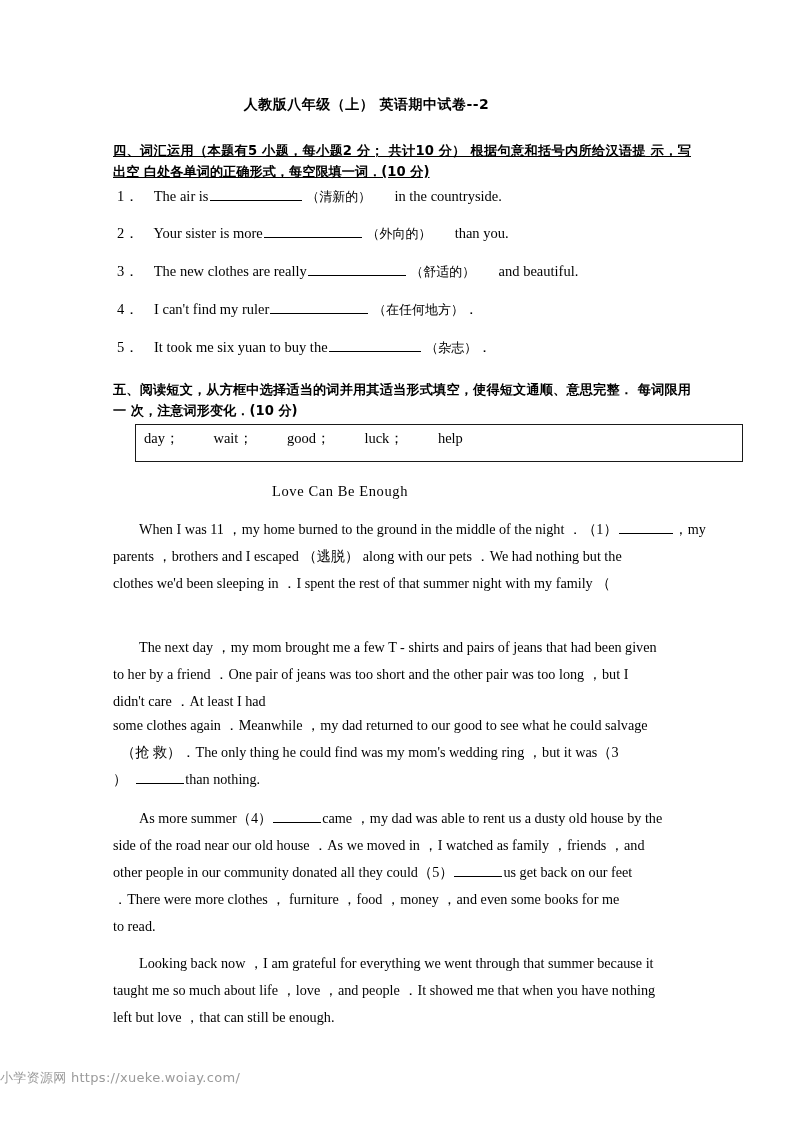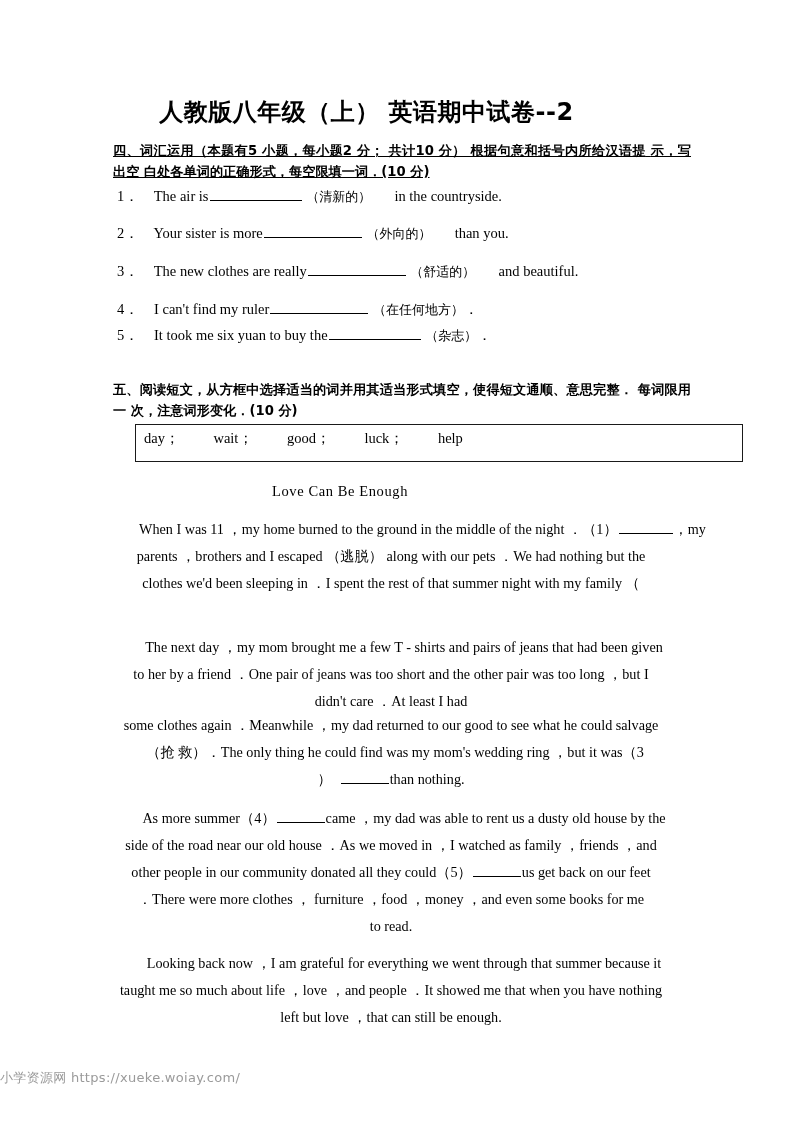--- a/index.html
+++ b/index.html
@@ -25,21 +25,21 @@
 
   
   .doc-title {
     position: absolute;
     left: 0;
     top: 96px;
     width: 733px;
     text-align: center;
     font-family: "DejaVu Sans", "Liberation Sans", sans-serif;
     font-weight: bold;
-    font-size: 24px;
+    font-size: 14px;
     letter-spacing: 0.5px;
     white-space: nowrap;
   }
 
   
   .section-head {
     position: absolute;
     left: 113px;
     width: 578px;
     font-family: "DejaVu Sans", "Liberation Sans", sans-serif;
@@ -110,21 +110,21 @@
     letter-spacing: 0.6px;
   }
 
   
   .para {
     position: absolute;
     left: 113px;
     width: 556px;
     font-size: 14.2px;
     line-height: 27px;
-    text-align: center;
+    text-align: left;
   }
   .para .ln { display: block; white-space: nowrap; }
   .indent { display: inline-block; width: 26px; }
 
   
   .watermark {
     position: absolute;
     left: 0;
     top: 1069px;
     width: 793px;
@@ -174,21 +174,21 @@
     <span>and beautiful.</span>
   </div>
 
   <div class="q-item" style="top:299px">
     <span class="idx">4．</span>
     <span class="gap-s"></span>
     <span>I can't find my ruler</span><span class="blank b-wide2"></span>
     <span class="cn">（在任何地方）</span><span>．</span>
   </div>
 
-  <div class="q-item" style="top:325px">
+  <div class="q-item" style="top:337px">
     <span class="idx">5．</span>
     <span class="gap-s"></span>
     <span>It took me six yuan to buy the</span><span class="blank b-wide"></span>
     <span class="cn">（杂志）</span><span>．</span>
   </div>
 
   <div class="section-head" id="sec5-head">
     <span>五、阅读短文，从方框中选择适当的词并用其适当形式填空，使得短文通顺、意思完整．</span>
     <span>每词限用一 次，注意词形变化．(10 分)</span>
   </div>

